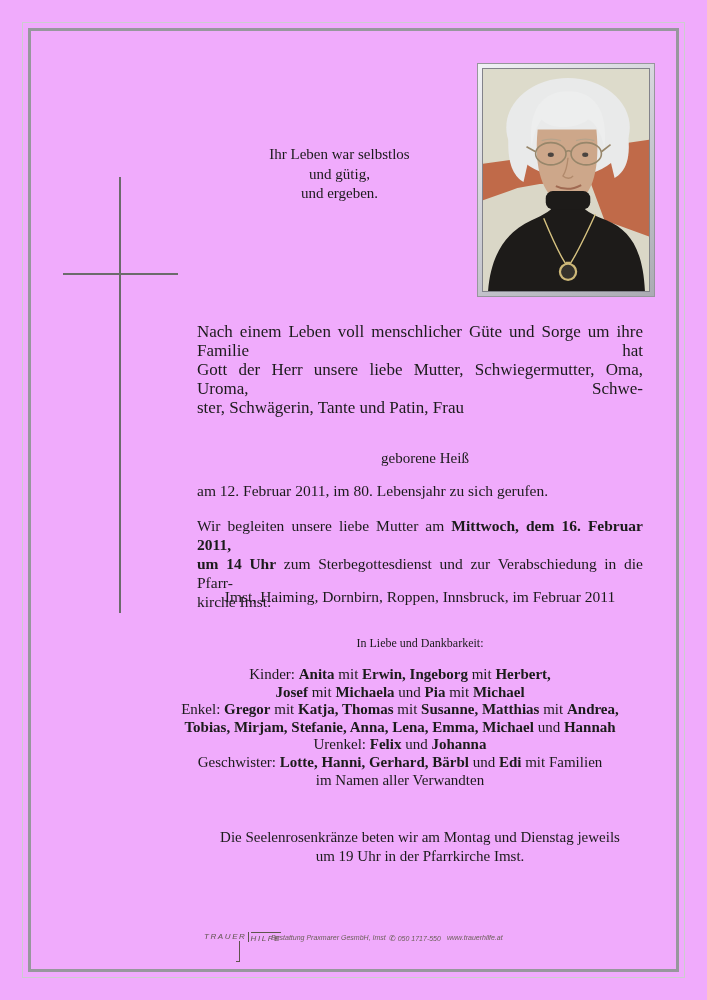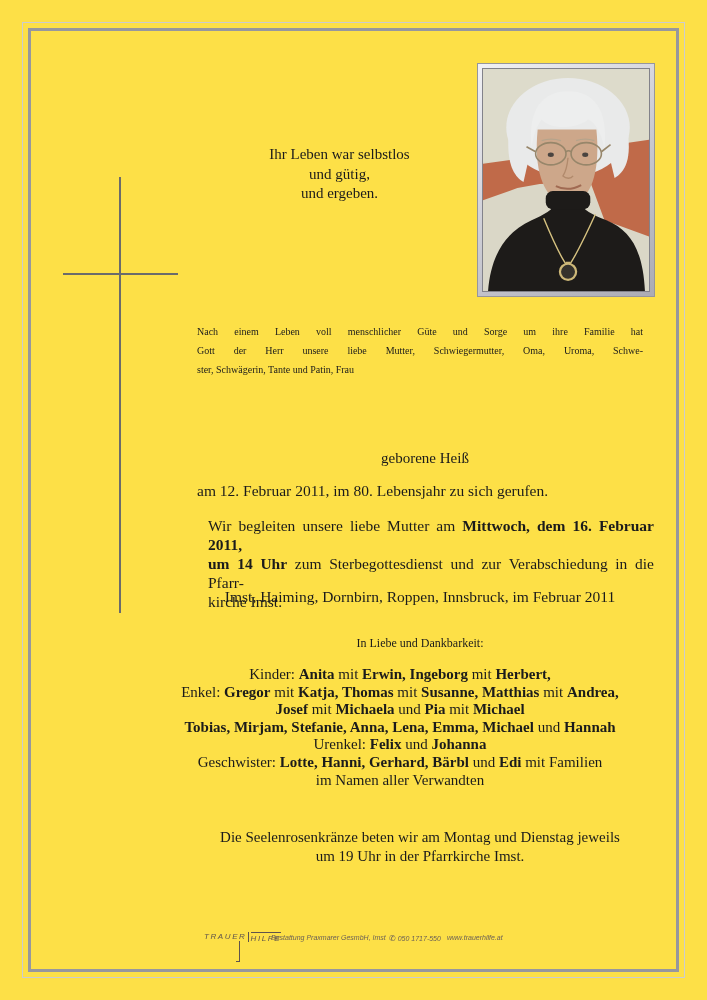--- a/index.html
+++ b/index.html
@@ -1,20 +1,20 @@
 <!DOCTYPE html>
 <html><head>
 <meta charset="utf-8">
 <style>
   html, body { margin: 0; padding: 0; background: #ffffff; }
   .page {
     position: relative;
     width: 707px;
     height: 1000px;
-    background: #fde047;
+    background: #f0abfc;
     font-family: "Liberation Serif", "DejaVu Serif", serif;
     color: #1b1b1b;
     overflow: hidden;
   }
   .frame-outer {
     position: absolute;
     left: 22px; top: 22px; right: 22px; bottom: 22px;
     border: 1px solid #cccccf;
   }
   .frame-inner {
@@ -41,25 +41,25 @@
     overflow: hidden;
   }
   .photo-inner svg { display: block; width: 100%; height: 100%; }
 
   .tblock { position: absolute; }
   .tline { min-height: 1em; }
   .just { text-align: justify; text-align-last: justify; }
   .b { font-weight: bold; }
 
   .verse     { left: 207px; top: 145px; width: 265px; text-align: center; font-size: 15px;   line-height: 19.5px; }
-  .intro     { left: 197px; top: 322px; width: 446px; font-size: 10px; line-height: 19px; }
+  .intro     { left: 197px; top: 322px; width: 446px; font-size: 17px; line-height: 19px; }
   .name      { left: 180px; top: 398px; width: 490px; text-align: center; font-size: 45px; font-style: italic; line-height: 52px; white-space: nowrap; }
   .maiden    { left: 180px; top: 450px; width: 490px; text-align: center; font-size: 15px; }
   .called    { left: 197px; top: 482px; width: 446px; font-size: 15.5px; }
-  .funeral   { left: 208px; top: 516px; width: 446px; font-size: 15.5px; line-height: 19px; }
+  .funeral   { left: 197px; top: 516px; width: 446px; font-size: 15.5px; line-height: 19px; }
   .places    { left: 197px; top: 588px; width: 446px; text-align: center; font-size: 15.5px; }
   .gratitude { left: 197px; top: 636px; width: 446px; text-align: center; font-size: 12px; }
   .family    { left: 150px; top: 666px; width: 500px; text-align: center; font-size: 15px; line-height: 17.6px; }
   .rosary    { left: 197px; top: 828px; width: 446px; text-align: center; font-size: 15px; line-height: 18.5px; }
 
   .footer-el { position: absolute; font-family: "Liberation Sans", "DejaVu Sans", sans-serif; color: #6a5f57; font-style: italic; }
   .logo { left: 204px; top: 932px; font-size: 8px; letter-spacing: 1.6px; color: #5f544d; display: flex; align-items: flex-start; }
   .logo-divider { display: inline-block; width: 1px; height: 10px; background: #5f544d; margin: 0 2px 0 1px; }
   .logo-hilfe { border-top: 1px solid #5f544d; padding-top: 1px; }
   .logo-tail  { position: absolute; left: 239px; top: 941px; width: 1px; height: 21px; background: #5f544d; }
@@ -137,22 +137,22 @@
       <div class="tline just"><span class="b">um 14 Uhr</span><span> zum Sterbegottesdienst und zur Verabschiedung in die Pfarr-</span></div>
       <div class="tline"><span>kirche Imst.</span></div>
     </div>
 
   <div class="tblock places">Imst, Haiming, Dornbirn, Roppen, Innsbruck, im Februar 2011</div>
 
   <div class="tblock gratitude">In Liebe und Dankbarkeit:</div>
 
   <div class="tblock family">
       <div class="tline"><span>Kinder: </span><span class="b">Anita</span><span> mit </span><span class="b">Erwin, Ingeborg</span><span> mit </span><span class="b">Herbert,</span></div>
+      <div class="tline"><span class="b">Josef</span><span> mit </span><span class="b">Michaela</span><span> und </span><span class="b">Pia</span><span> mit </span><span class="b">Michael</span></div>
       <div class="tline"><span>Enkel: </span><span class="b">Gregor</span><span> mit </span><span class="b">Katja, Thomas</span><span> mit </span><span class="b">Susanne, Matthias</span><span> mit </span><span class="b">Andrea,</span></div>
-      <div class="tline"><span class="b">Josef</span><span> mit </span><span class="b">Michaela</span><span> und </span><span class="b">Pia</span><span> mit </span><span class="b">Michael</span></div>
       <div class="tline"><span class="b">Tobias, Mirjam, Stefanie, Anna, Lena, Emma, Michael</span><span> und </span><span class="b">Hannah</span></div>
       <div class="tline"><span>Urenkel: </span><span class="b">Felix</span><span> und </span><span class="b">Johanna</span></div>
       <div class="tline"><span>Geschwister: </span><span class="b">Lotte, Hanni, Gerhard, Bärbl</span><span> und </span><span class="b">Edi</span><span> mit Familien</span></div>
       <div class="tline"><span>im Namen aller Verwandten</span></div>
     </div>
 
   <div class="tblock rosary">
       <div class="tline"><span>Die Seelenrosenkränze beten wir am Montag und Dienstag jeweils</span></div>
       <div class="tline"><span>um 19 Uhr in der Pfarrkirche Imst.</span></div>
     </div>

